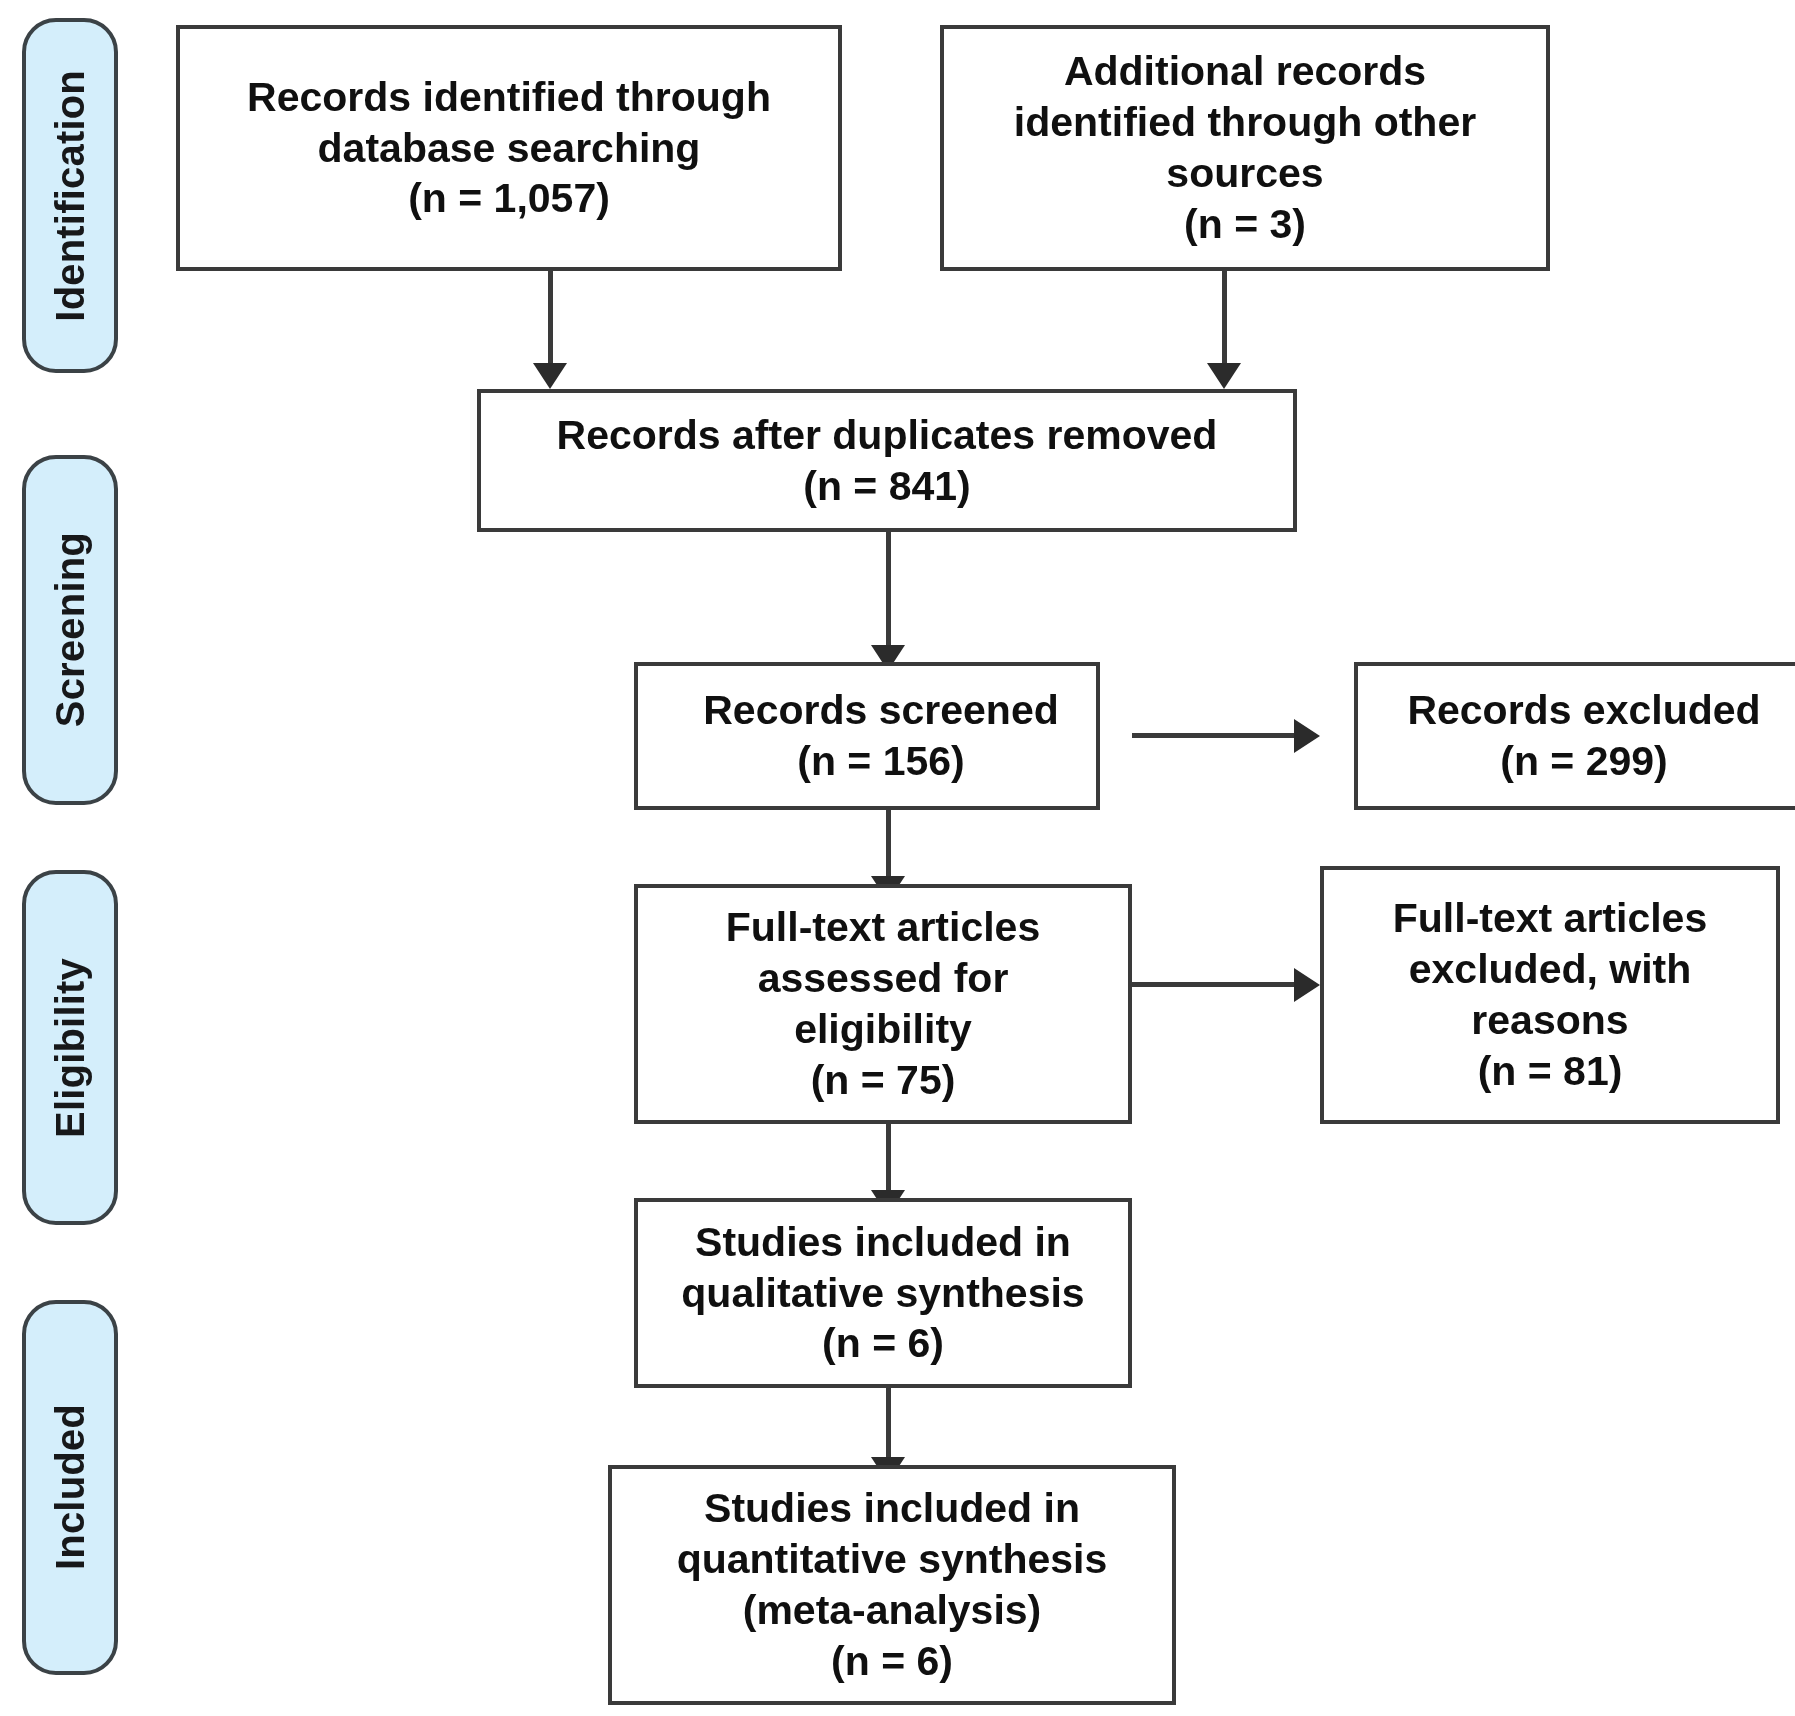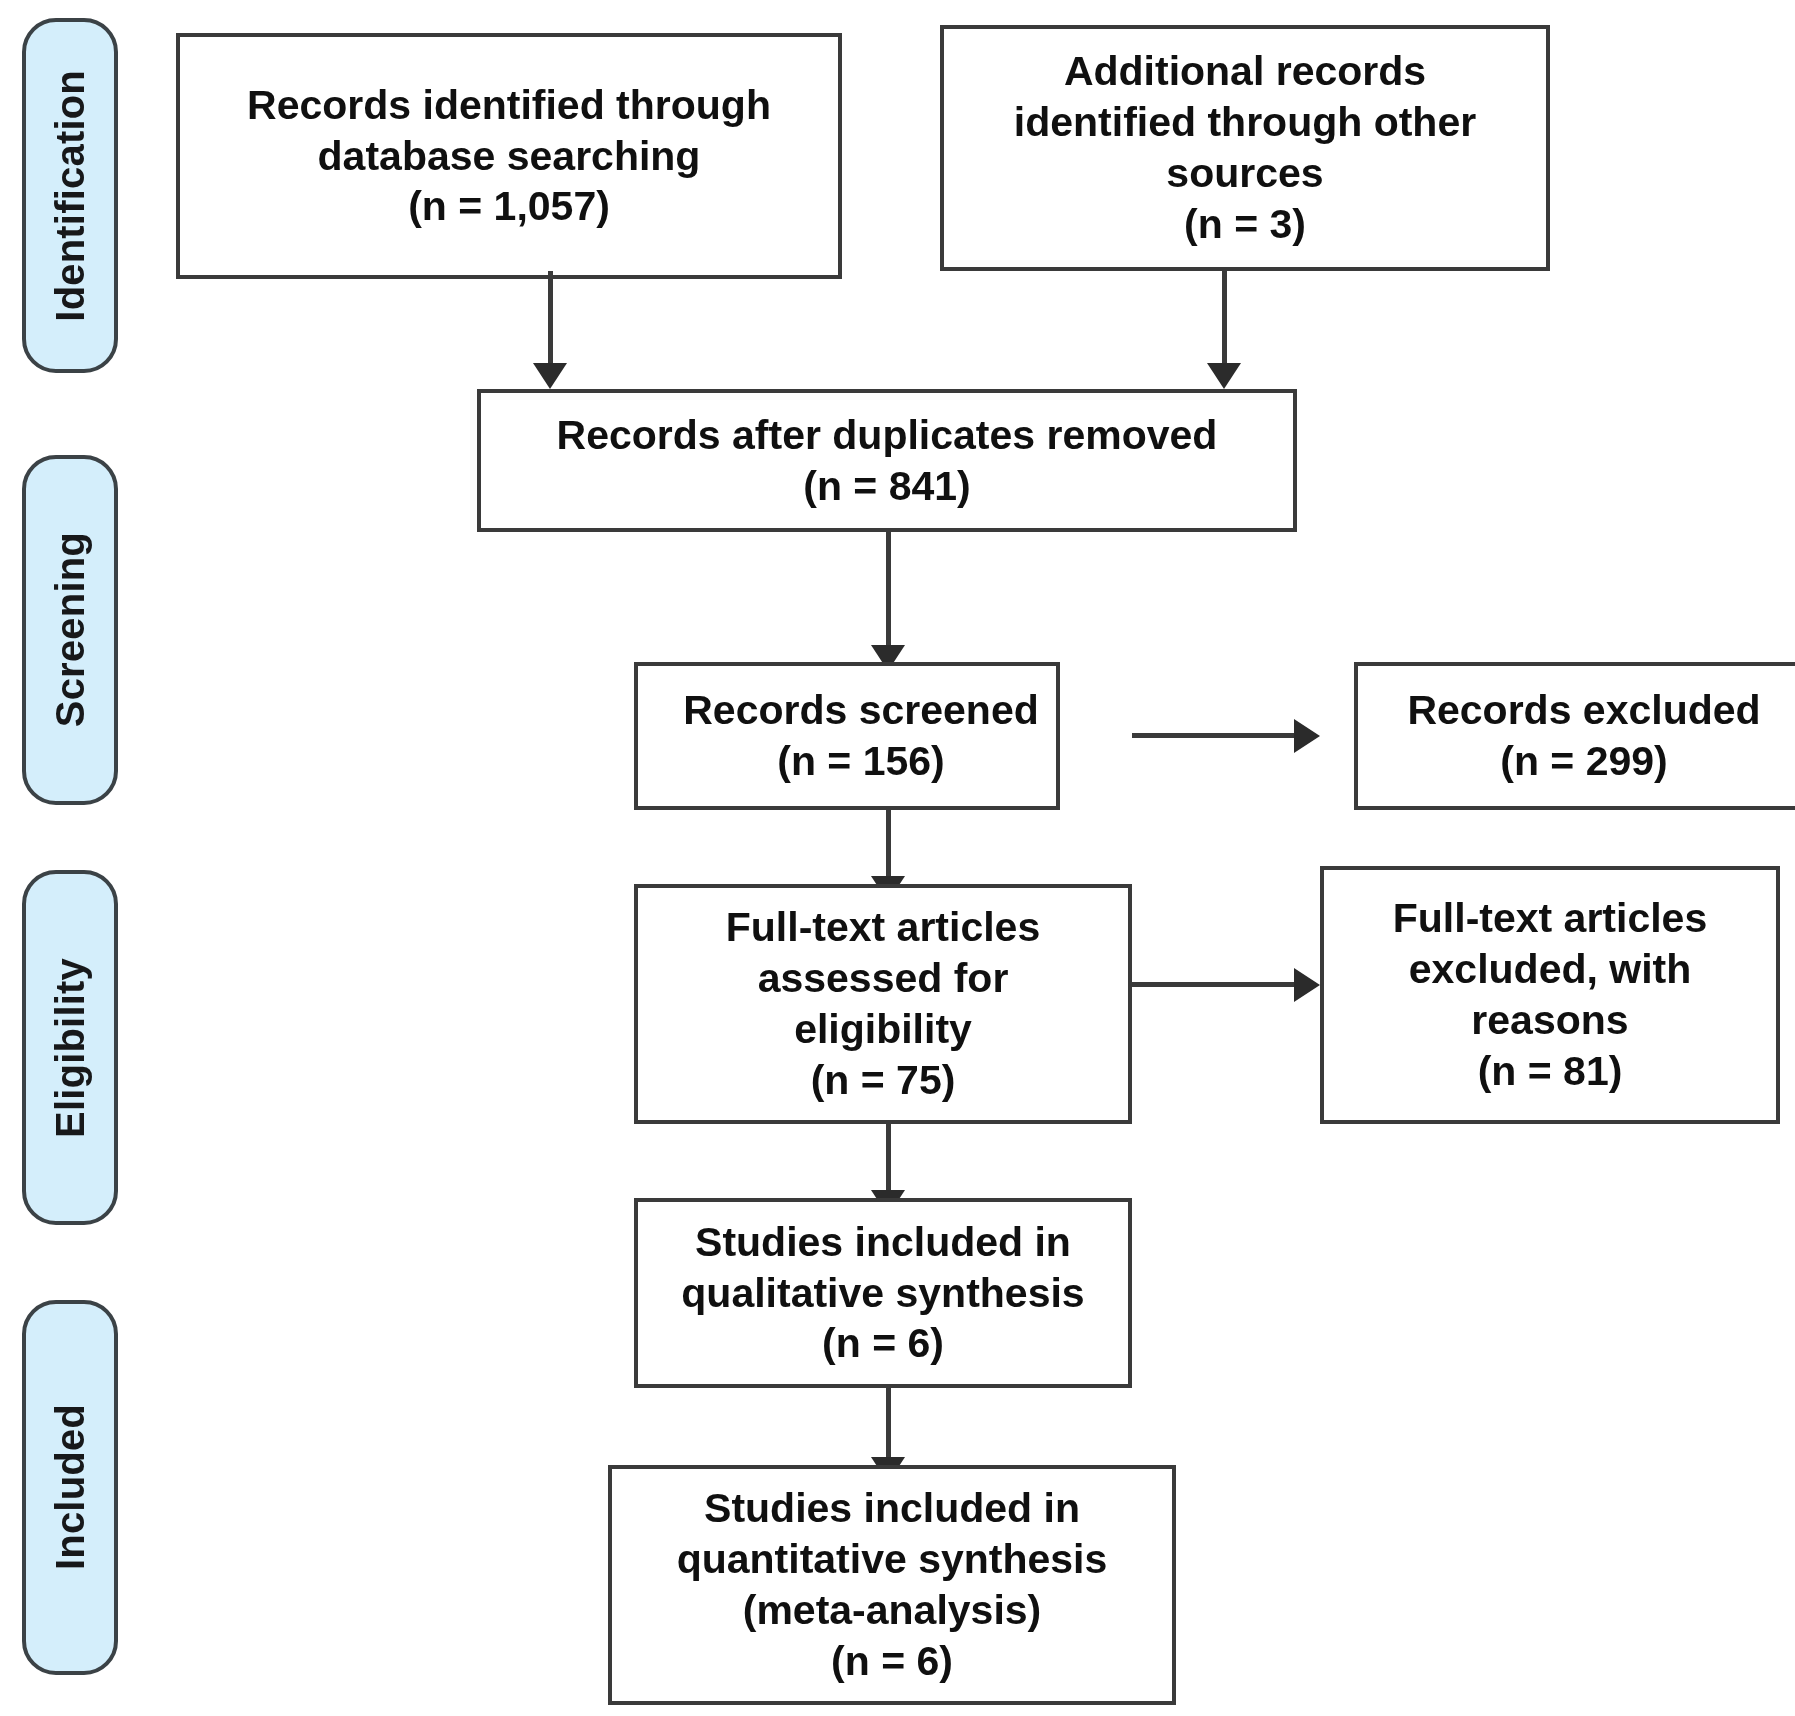--- a/index.html
+++ b/index.html
@@ -101,21 +101,21 @@
   </div>
 
   <div class="stage-tab" style="left:22px; top:870px; width:96px; height:355px;">
     <span class="stage-label">Eligibility</span>
   </div>
 
   <div class="stage-tab" style="left:22px; top:1300px; width:96px; height:375px;">
     <span class="stage-label">Included</span>
   </div>
 
-  <div class="flow-box" style="left:176px; top:33px; width:666px; height:246px;">
+  <div class="flow-box" style="left:176px; top:25px; width:666px; height:246px;">
     <span class="box-text">Records identified through
 database searching
 (n = 1,057)</span>
   </div>
 
   <div class="flow-box" style="left:940px; top:25px; width:610px; height:246px;">
     <span class="box-text">Additional records
 identified through other
 sources
 (n =  3)</span>
@@ -128,21 +128,21 @@
   <div class="arrow-down" style="left:1207px; top:363px;"></div>
 
   <div class="flow-box" style="left:477px; top:389px; width:820px; height:143px;">
     <span class="box-text">Records after duplicates removed
 (n =  841)</span>
   </div>
 
   <div class="v-line" style="left:886px; top:532px; height:120px;"></div>
   <div class="arrow-down" style="left:871px; top:645px;"></div>
 
-  <div class="flow-box" style="left:634px; top:662px; width:426px; height:148px;padding-left:28px;">
+  <div class="flow-box" style="left:634px; top:662px; width:466px; height:148px;padding-left:28px;">
     <span class="box-text">Records screened
 (n =   156)</span>
   </div>
 
   <div class="flow-box" style="left:1320px; top:662px; width:460px; height:148px;margin-left:34px;">
     <span class="box-text">Records excluded
 (n =   299)</span>
   </div>
 
   <div class="h-line" style="left:1132px; top:733px; width:168px;"></div>

